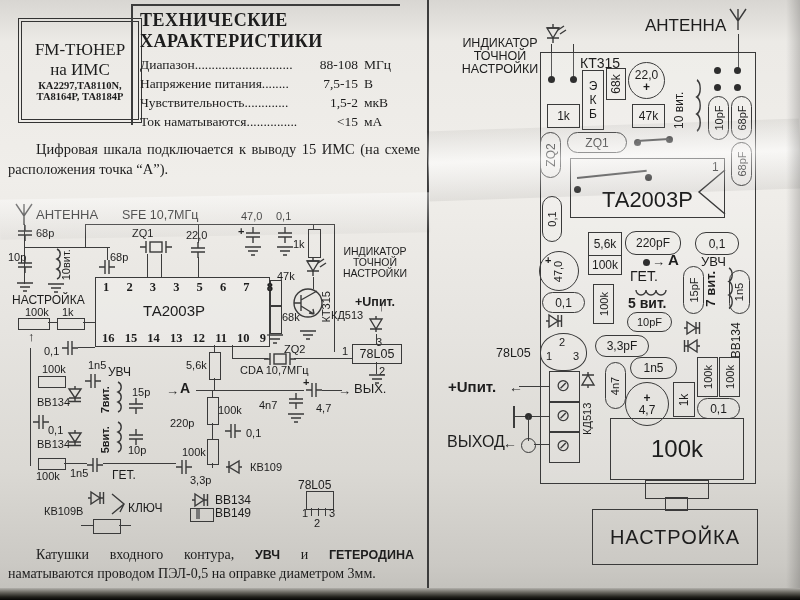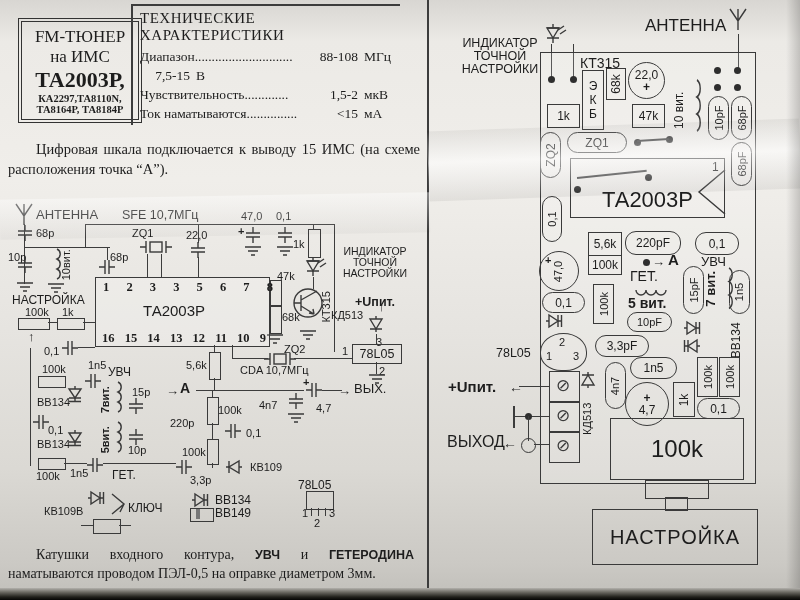--- a/index.html
+++ b/index.html
@@ -22,21 +22,21 @@
   .pill{position:absolute;border:1.4px solid #3a3a3a;border-radius:11px;display:flex;align-items:center;justify-content:center;font-size:12px;white-space:nowrap;}
   .circ{position:absolute;border:1.4px solid #3a3a3a;border-radius:50%;display:flex;flex-direction:column;align-items:center;justify-content:center;line-height:1;font-size:12px;}
   .rot{transform:rotate(-90deg);white-space:nowrap;display:block;}
   .vlbl{position:absolute;display:flex;align-items:center;justify-content:center;}
   .ic{position:absolute;overflow:visible;stroke:#3a3a3a;fill:none;stroke-width:1.4;}
   .dot{position:absolute;width:7px;height:7px;border-radius:50%;background:#2e2e2e;}
   .titlebox{position:absolute;left:18px;top:18px;width:118px;height:99px;border:1.6px solid #333;padding:2px;}
   .titlebox .inner{width:100%;height:100%;border:1.2px solid #333;display:flex;flex-direction:column;align-items:center;justify-content:center;
     font-family:"Liberation Serif",serif;box-sizing:border-box;}
   .specs{position:absolute;left:140px;top:10px;width:260px;font-family:"Liberation Serif",serif;}
-  .specs .t{font-size:15px;letter-spacing:.5px;margin-bottom:3px;}
+  .specs .t{font-size:18px;letter-spacing:.5px;margin-bottom:3px;font-weight:bold;}
   .srow{display:flex;font-size:13.5px;line-height:19px;}
   .srow .n{flex:1 1 auto;overflow:hidden;white-space:nowrap;}
   .srow .v{width:50px;text-align:right;white-space:nowrap;}
   .srow .u{width:36px;padding-left:6px;white-space:nowrap;}
   .note{position:absolute;font-family:"Liberation Serif",serif;font-size:14.5px;line-height:1.35;text-align:justify;}
   .note .ind{display:inline-block;width:28px;}
   .pins{position:absolute;font-family:"Liberation Serif",serif;font-weight:bold;font-size:12.5px;white-space:nowrap;}
   .screw{font-size:17px;line-height:1;color:#3a3a3a;position:absolute;}
   .arrow{position:absolute;font-size:13px;line-height:1;color:#2a2a2a;}
 </style>
@@ -83,36 +83,36 @@
           <circle cx="16" cy="16" r="14"></circle>
           <path d="M9,8 L9,24 M2,16 L9,16 M9,13 L25,4 M9,19 L22,27 M22,27 L17,26 M22,27 L21,22"></path>
         </g>
     </defs>
   </svg>
 
   <div class="titlebox">
     <div class="inner">
       <div style="font-size:17px">FM-ТЮНЕР</div>
       <div style="font-size:17px">на ИМС</div>
-      <div style="font-size:22px;font-weight:bold">ТА2003Р,</div>
       <div style="font-size:10.5px;font-weight:bold">КА2297,ТА8110N,</div>
       <div style="font-size:10.5px;font-weight:bold">ТА8164Р, ТА8184Р</div>
     </div>
   </div>
 
   <div class="w" style="left:133px;top:4px;width:267px;height:1.5px"></div>
   <div class="w" style="left:131px;top:4px;width:1.5px;height:121px"></div>
   <div class="specs">
     <div class="t">ТЕХНИЧЕСКИЕ ХАРАКТЕРИСТИКИ</div>
     <div class="srow">
       <span class="n">Диапазон.............................</span>
       <span class="v">88-108</span>
       <span class="u">МГц</span>
     </div>
     <div class="srow">
+      <span class="n">Напряжение питания........</span>
       <span class="v">7,5-15</span>
       <span class="u">В</span>
     </div>
     <div class="srow">
       <span class="n">Чувствительность.............</span>
       <span class="v">1,5-2</span>
       <span class="u">мкВ</span>
     </div>
     <div class="srow">
       <span class="n">Ток наматываются...............</span>

